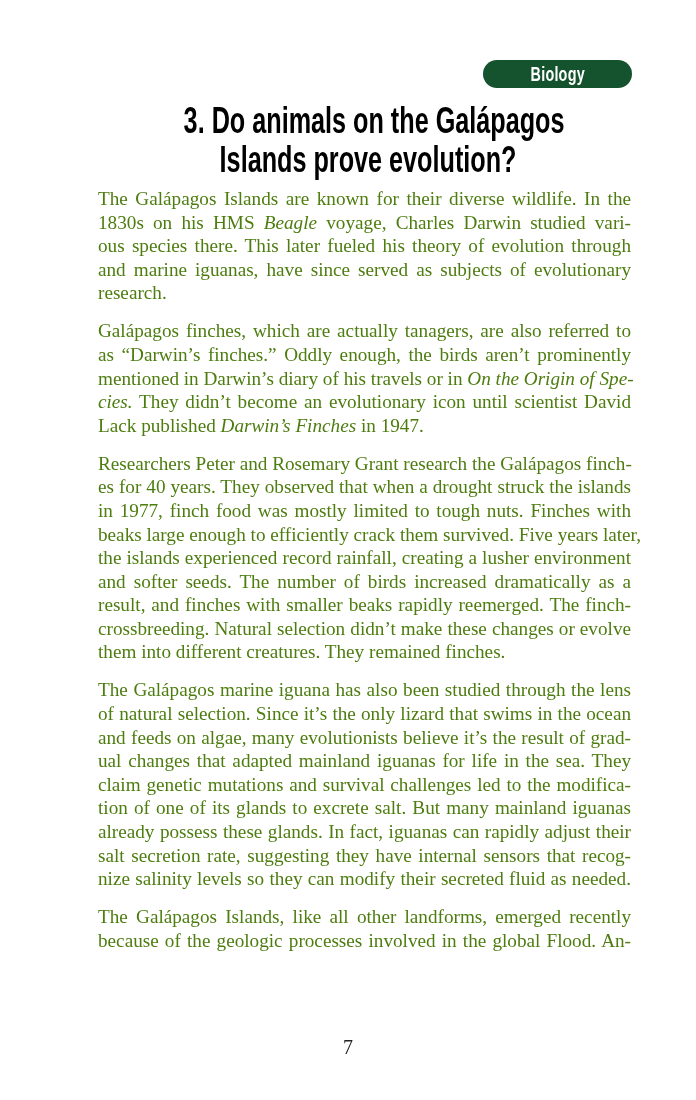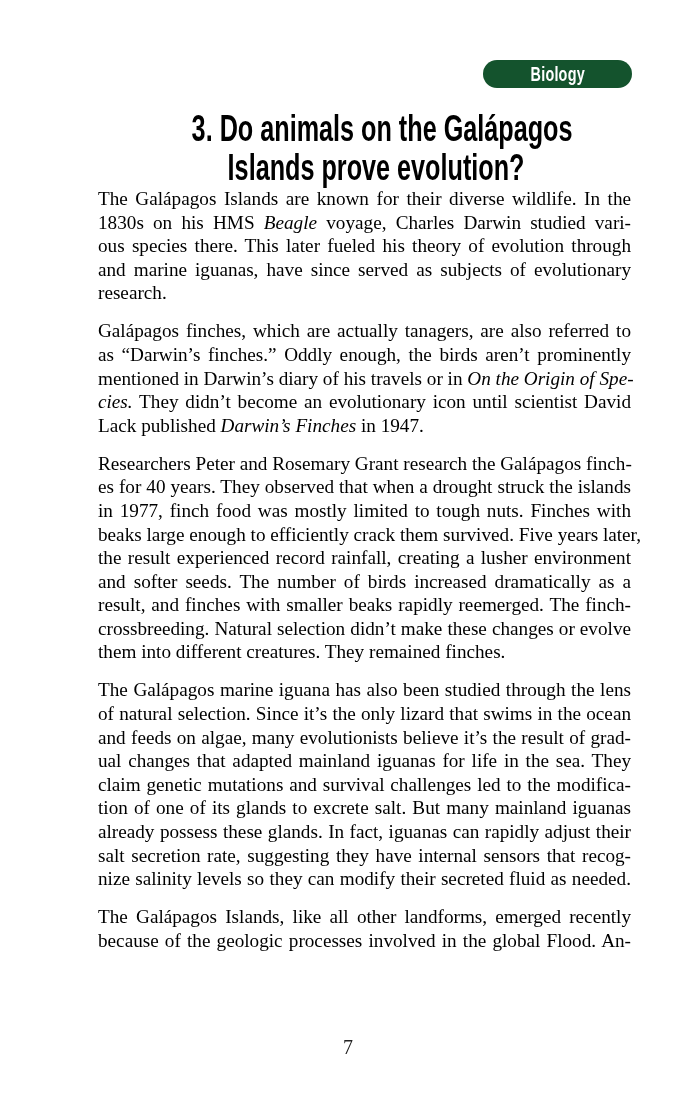--- a/index.html
+++ b/index.html
@@ -58,21 +58,21 @@
       transform: scaleX(0.70);
       transform-origin: center;
     }
     .body-text {
       position: absolute;
       left: 98px;
       top: 187px;
       width: 533px;
       font-family: "Liberation Serif", serif;
       font-size: 19.2px;
-      color: #000000;
+      color: #4d7c0f;
     }
     .para {
       margin: 0 0 14.4px 0;
     }
     .line {
       display: block;
       height: 23.6px;
       line-height: 23.6px;
       white-space: nowrap;
       text-align: justify;
@@ -98,21 +98,21 @@
       color: #222222;
     }
   </style>
 </head>
 <body>
 
 <div class="badge">
   <span class="badge-label">Biology</span>
 </div>
 
-<h1 class="title" style="margin:12px;">
+<h1 class="title" style="margin:4px;">
   <span class="title-line"><span>3. Do animals on the Galápagos</span></span>
   <span class="title-line"><span>Islands prove evolution?</span></span>
 </h1>
 
 <div class="body-text" id="body-text">
     <p class="para">
       <span class="line">The Galápagos Islands are known for their diverse wildlife. In the</span>
       <span class="line">1830s on his HMS <i>Beagle</i> voyage, Charles Darwin studied vari-</span>
       <span class="line">ous species there. This later fueled his theory of evolution through</span>
       <span class="line">and marine iguanas, have since served as subjects of evolutionary</span>
@@ -123,21 +123,21 @@
       <span class="line">as “Darwin’s finches.” Oddly enough, the birds aren’t prominently</span>
       <span class="line">mentioned in Darwin’s diary of his travels or in <i>On the Origin of Spe-</i></span>
       <span class="line"><i>cies.</i> They didn’t become an evolutionary icon until scientist David</span>
       <span class="line last">Lack published <i>Darwin’s Finches</i> in 1947.</span>
     </p>
     <p class="para">
       <span class="line">Researchers Peter and Rosemary Grant research the Galápagos finch-</span>
       <span class="line">es for 40 years. They observed that when a drought struck the islands</span>
       <span class="line">in 1977, finch food was mostly limited to tough nuts. Finches with</span>
       <span class="line">beaks large enough to efficiently crack them survived. Five years later,</span>
-      <span class="line">the result experienced record rainfall, creating a lusher environment</span>
+      <span class="line">the islands experienced record rainfall, creating a lusher environment</span>
       <span class="line">and softer seeds. The number of birds increased dramatically as a</span>
       <span class="line">result, and finches with smaller beaks rapidly reemerged. The finch-</span>
       <span class="line">crossbreeding. Natural selection didn’t make these changes or evolve</span>
       <span class="line last">them into different creatures. They remained finches.</span>
     </p>
     <p class="para">
       <span class="line">The Galápagos marine iguana has also been studied through the lens</span>
       <span class="line">of natural selection. Since it’s the only lizard that swims in the ocean</span>
       <span class="line">and feeds on algae, many evolutionists believe it’s the result of grad-</span>
       <span class="line">ual changes that adapted mainland iguanas for life in the sea. They</span>

